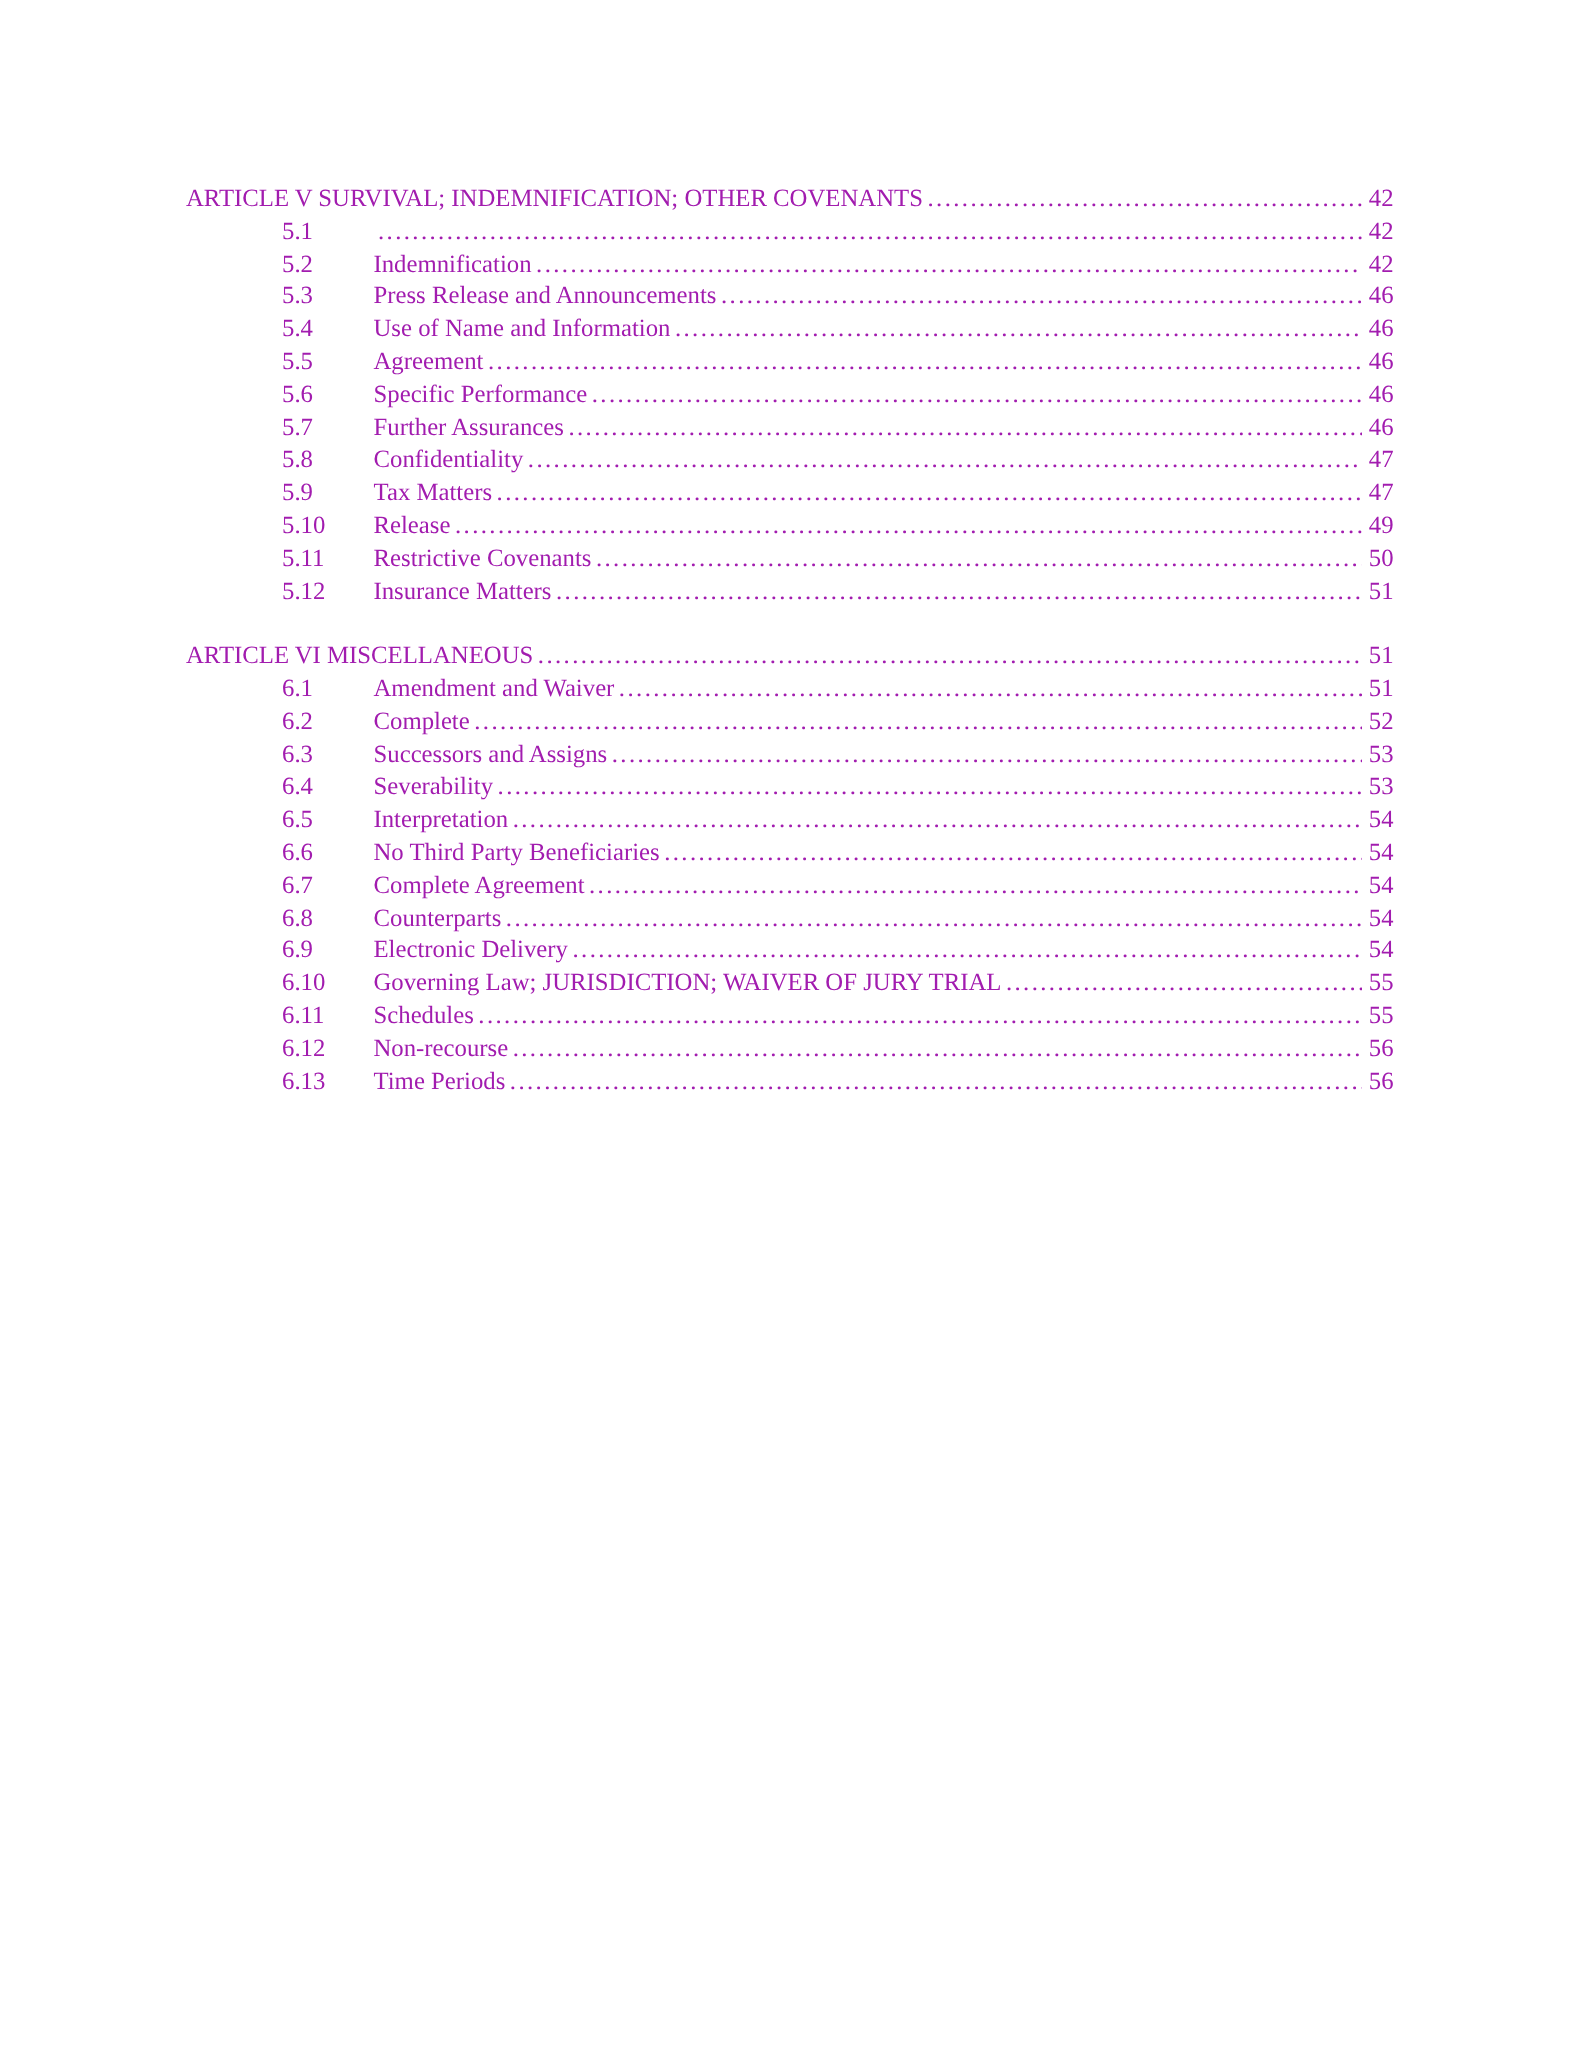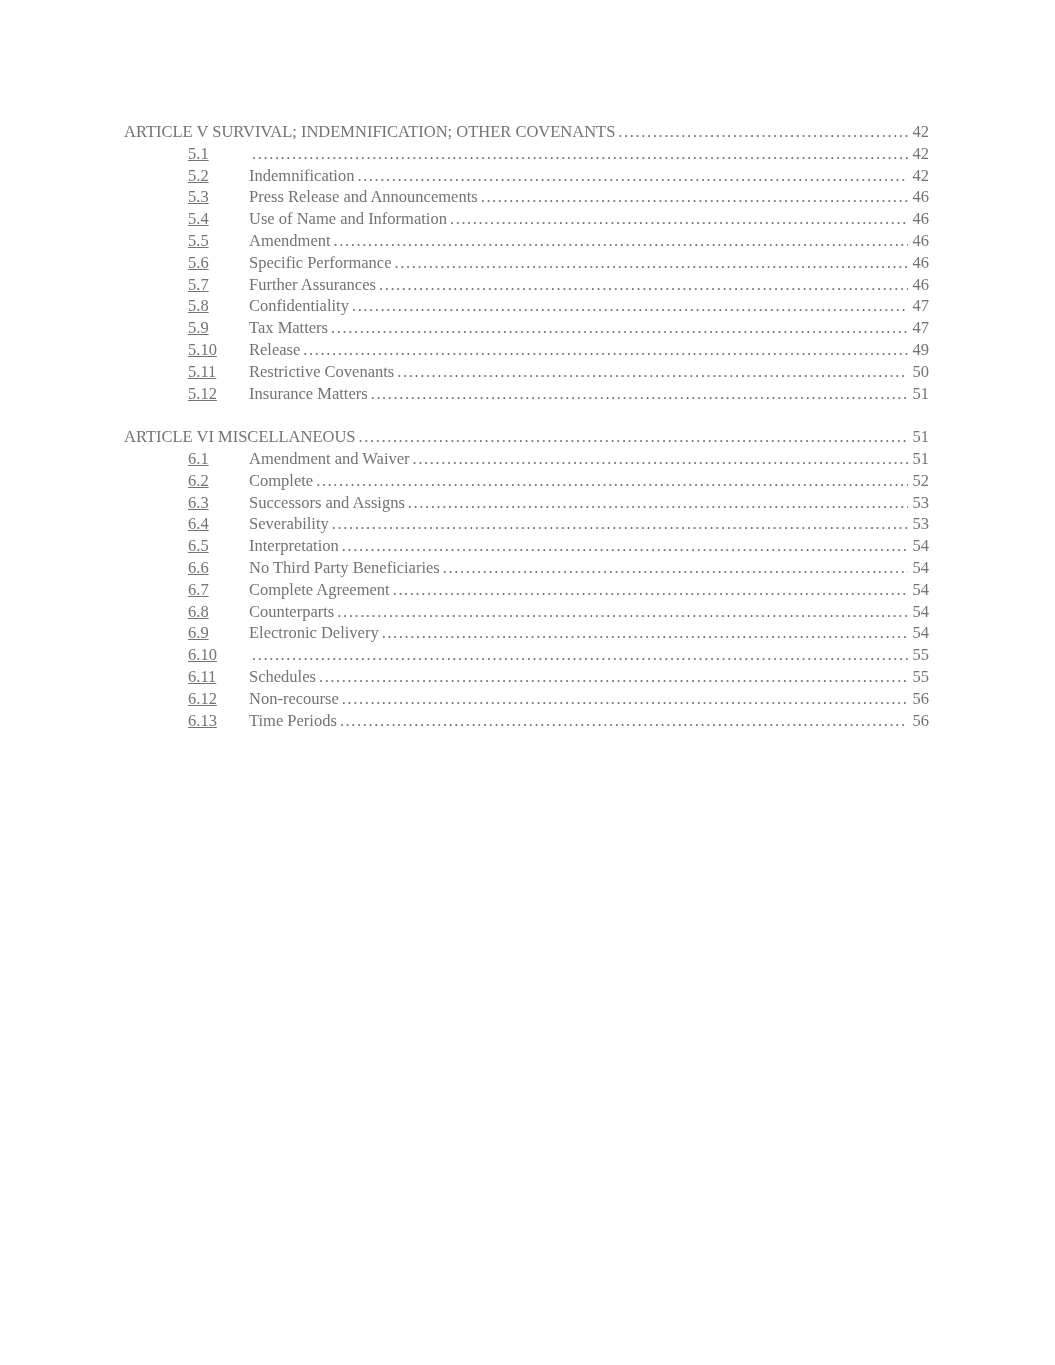--- a/index.html
+++ b/index.html
@@ -3,42 +3,41 @@
 <meta charset="utf-8">
 <style>
   html, body { margin: 0; padding: 0; background: #ffffff; }
   .page {
     position: relative;
     width: 1055px;
     height: 984px;
     background: #ffffff;
     font-family: "Liberation Serif", serif;
     font-size: 16.5px;
-    color: #737373;
+    color: #a21caf;
     overflow: hidden;
   }
   .toc {
     position: absolute;
     left: 124px;
     right: 126px;
     top: 121px;
   }
   .toc-row {
     display: flex;
     align-items: baseline;
     line-height: 21.8px;
     height: 21.8px;
     white-space: nowrap;
     overflow: hidden;
   }
   .toc-row .num {
     flex: none;
     width: 61px;
     padding-left: 64px;
-    text-decoration: underline;
   }
   .toc-row .title {
     flex: none;
   }
   .toc-row .dots {
     flex: 1 1 0;
     min-width: 0;
     overflow: hidden;
     white-space: nowrap;
     letter-spacing: 1.6px;
@@ -87,21 +86,21 @@
         <span class="pagenum">46</span>
       </div>
       <div class="toc-row entry-row">
         <span class="num">5.4</span>
         <span class="title">Use of Name and Information</span>
         <span class="dots">............................................................................................................................................................................................................................................................................................................</span>
         <span class="pagenum">46</span>
       </div>
       <div class="toc-row entry-row">
         <span class="num">5.5</span>
-        <span class="title">Amendment</span>
+        <span class="title">Agreement</span>
         <span class="dots">............................................................................................................................................................................................................................................................................................................</span>
         <span class="pagenum">46</span>
       </div>
       <div class="toc-row entry-row">
         <span class="num">5.6</span>
         <span class="title">Specific Performance</span>
         <span class="dots">............................................................................................................................................................................................................................................................................................................</span>
         <span class="pagenum">46</span>
       </div>
       <div class="toc-row entry-row">
@@ -195,20 +194,21 @@
         <span class="pagenum">54</span>
       </div>
       <div class="toc-row entry-row">
         <span class="num">6.9</span>
         <span class="title">Electronic Delivery</span>
         <span class="dots">............................................................................................................................................................................................................................................................................................................</span>
         <span class="pagenum">54</span>
       </div>
       <div class="toc-row entry-row">
         <span class="num">6.10</span>
+        <span class="title">Governing Law; JURISDICTION; WAIVER OF JURY TRIAL</span>
         <span class="dots">............................................................................................................................................................................................................................................................................................................</span>
         <span class="pagenum">55</span>
       </div>
       <div class="toc-row entry-row">
         <span class="num">6.11</span>
         <span class="title">Schedules</span>
         <span class="dots">............................................................................................................................................................................................................................................................................................................</span>
         <span class="pagenum">55</span>
       </div>
       <div class="toc-row entry-row">

